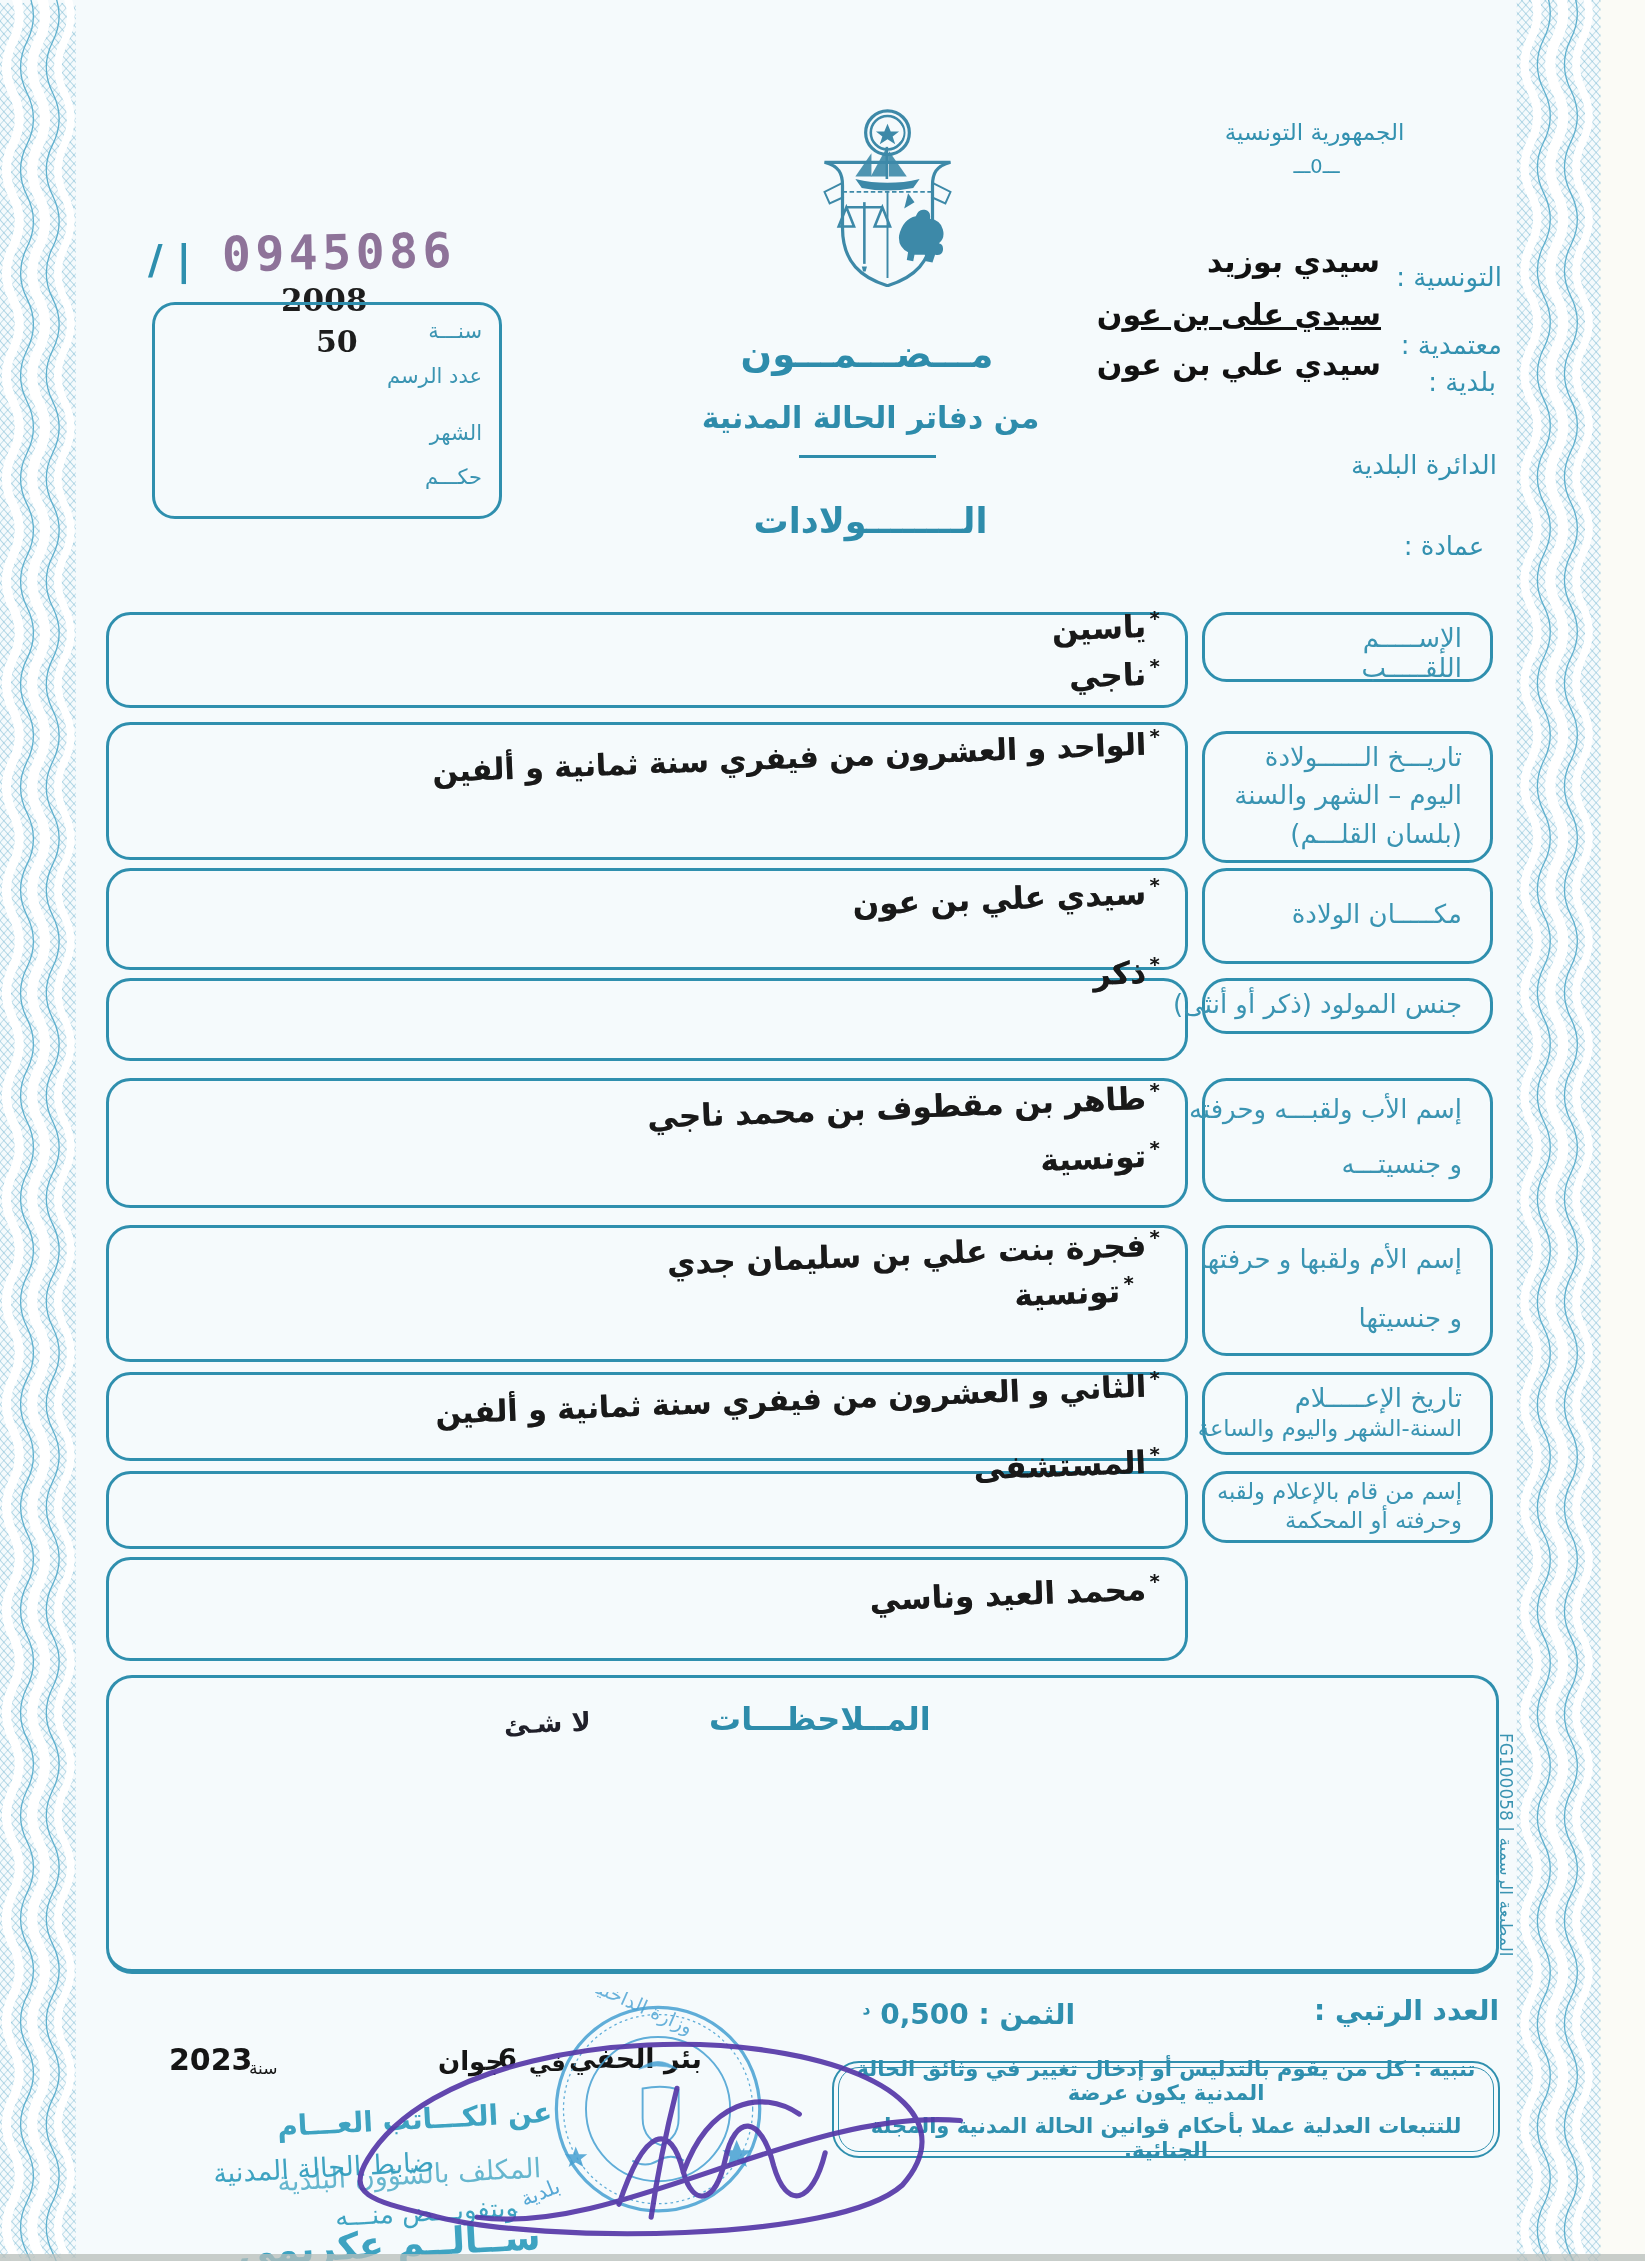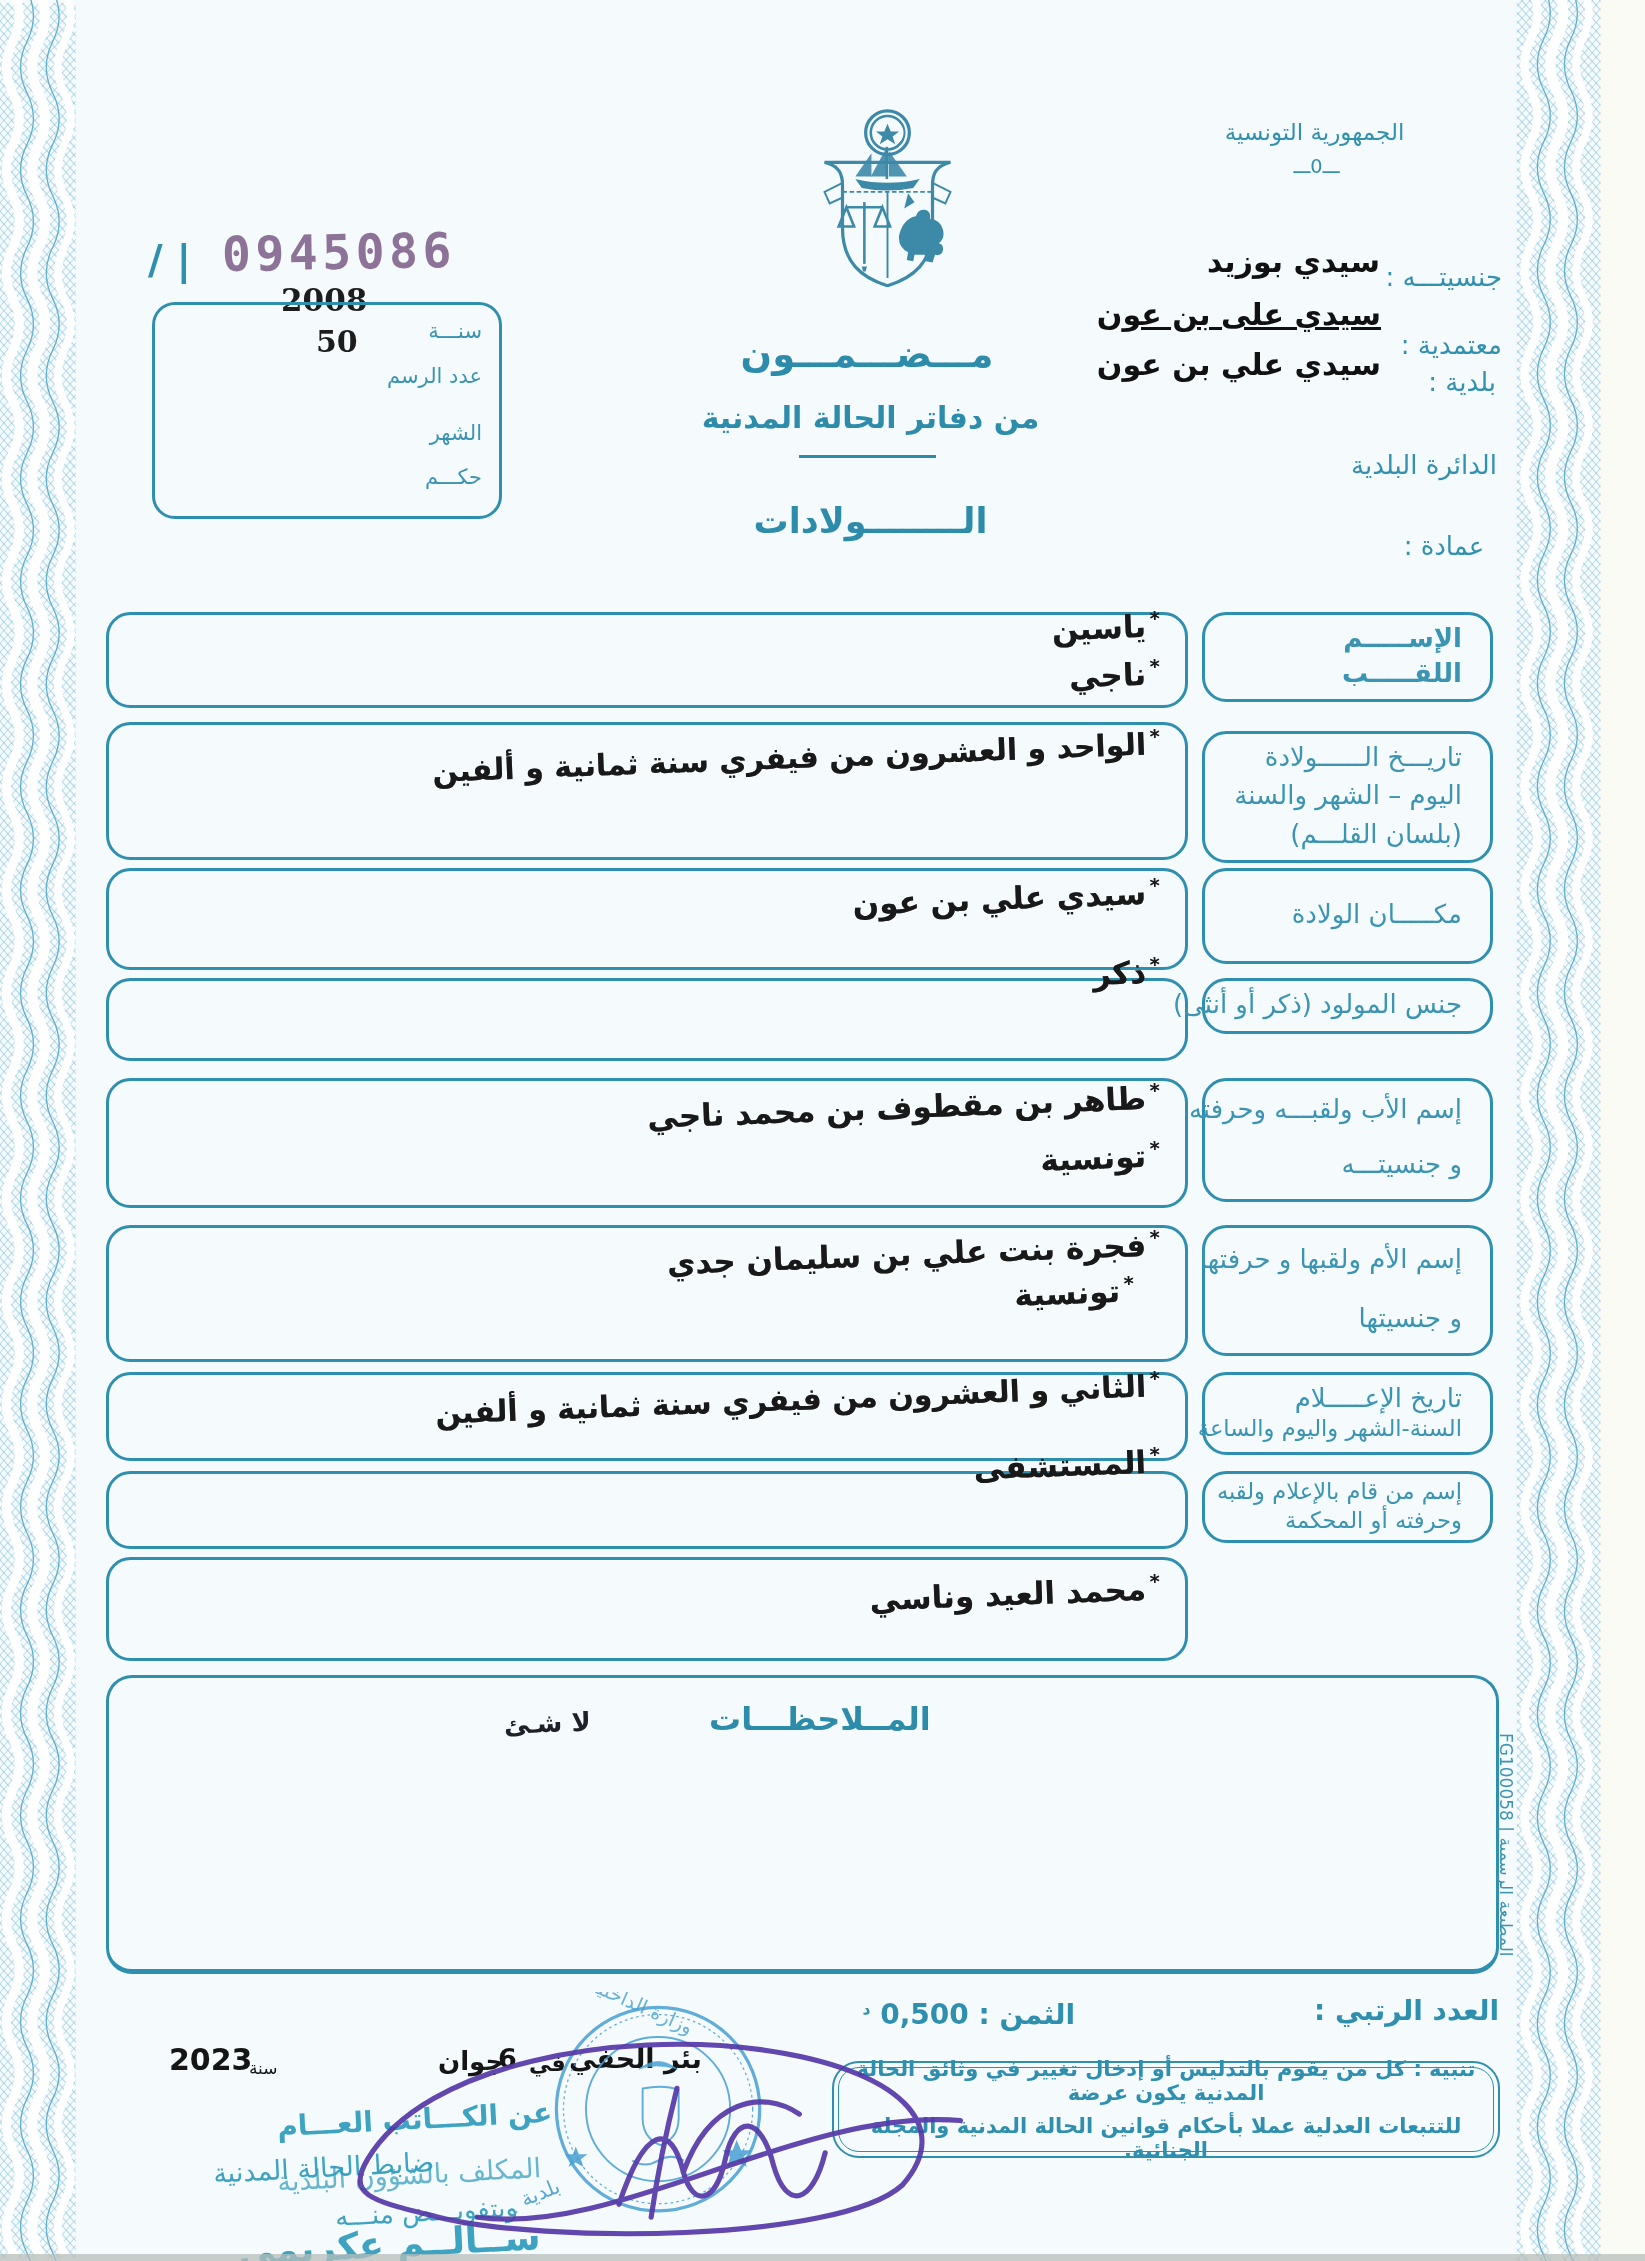--- a/index.html
+++ b/index.html
@@ -140,30 +140,30 @@
   </svg>
 
   <div class="abs tealD t1" style="left:722px;top:333px;width:290px;text-align:center;">مـــضـــمـــون</div>
   <div class="abs tealD t2" style="left:664px;top:400px;width:413px;text-align:center;">من دفاتر الحالة المدنية</div>
   <div class="underline-title"></div>
   <div class="abs tealD t3" style="left:703px;top:501px;width:335px;text-align:center;">الــــــــولادات</div>
 
   <div class="hlabel" style="left:1218px;top:119px;width:193px;text-align:center;font-size:23px;">الجمهورية التونسية</div>
   <div class="divider-o">ـــ0ـــ</div>
   <div class="hvalue" style="left:1218px;top:244px;width:162px;text-align:right;">سيدي بوزيد</div>
-  <div class="hlabel" style="left:1386px;top:262px;width:116px;text-align:right;">جنسيتـــه :</div>
+  <div class="hlabel" style="left:1386px;top:262px;width:116px;text-align:right;">التونسية :</div>
   <div class="hvalue" style="left:1199px;top:297px;width:182px;text-align:left;text-decoration:underline;">سيدي على بن عون</div>
   <div class="hlabel" style="left:1378px;top:330px;width:124px;text-align:right;">معتمدية :</div>
   <div class="hvalue" style="left:1199px;top:347px;width:182px;text-align:right;">سيدي علي بن عون</div>
   <div class="hlabel" style="left:1404px;top:367px;width:92px;text-align:right;">بلدية :</div>
   <div class="hlabel" style="left:1327px;top:450px;width:170px;text-align:right;">الدائرة البلدية</div>
   <div class="hlabel" style="left:1391px;top:531px;width:106px;text-align:center;">عمادة :</div>
 
   <div class="vbox" style="top:612px;height:90px;"></div>
-  <div class="lbox" style="top:612px;height:90px;font-weight:bold;">
+  <div class="lbox" style="top:612px;height:70px;">
     <span class="lbl">الإســـــم</span>
     <span class="lbl">اللقـــــب</span>
   </div>
   <div class="val" style="top:607px;"><span class="star">*</span><span class="txt">ياسين</span></div>
   <div class="val" style="top:655px;"><span class="star">*</span><span class="txt">ناجي</span></div>
 
   <div class="vbox" style="top:722px;height:132px;"></div>
   <div class="lbox" style="top:722px;height:132px;margin-top:9px;">
     <span class="lbl">تاريـــخ الــــــولادة</span>
     <span class="lbl">اليوم – الشهر والسنة</span>

